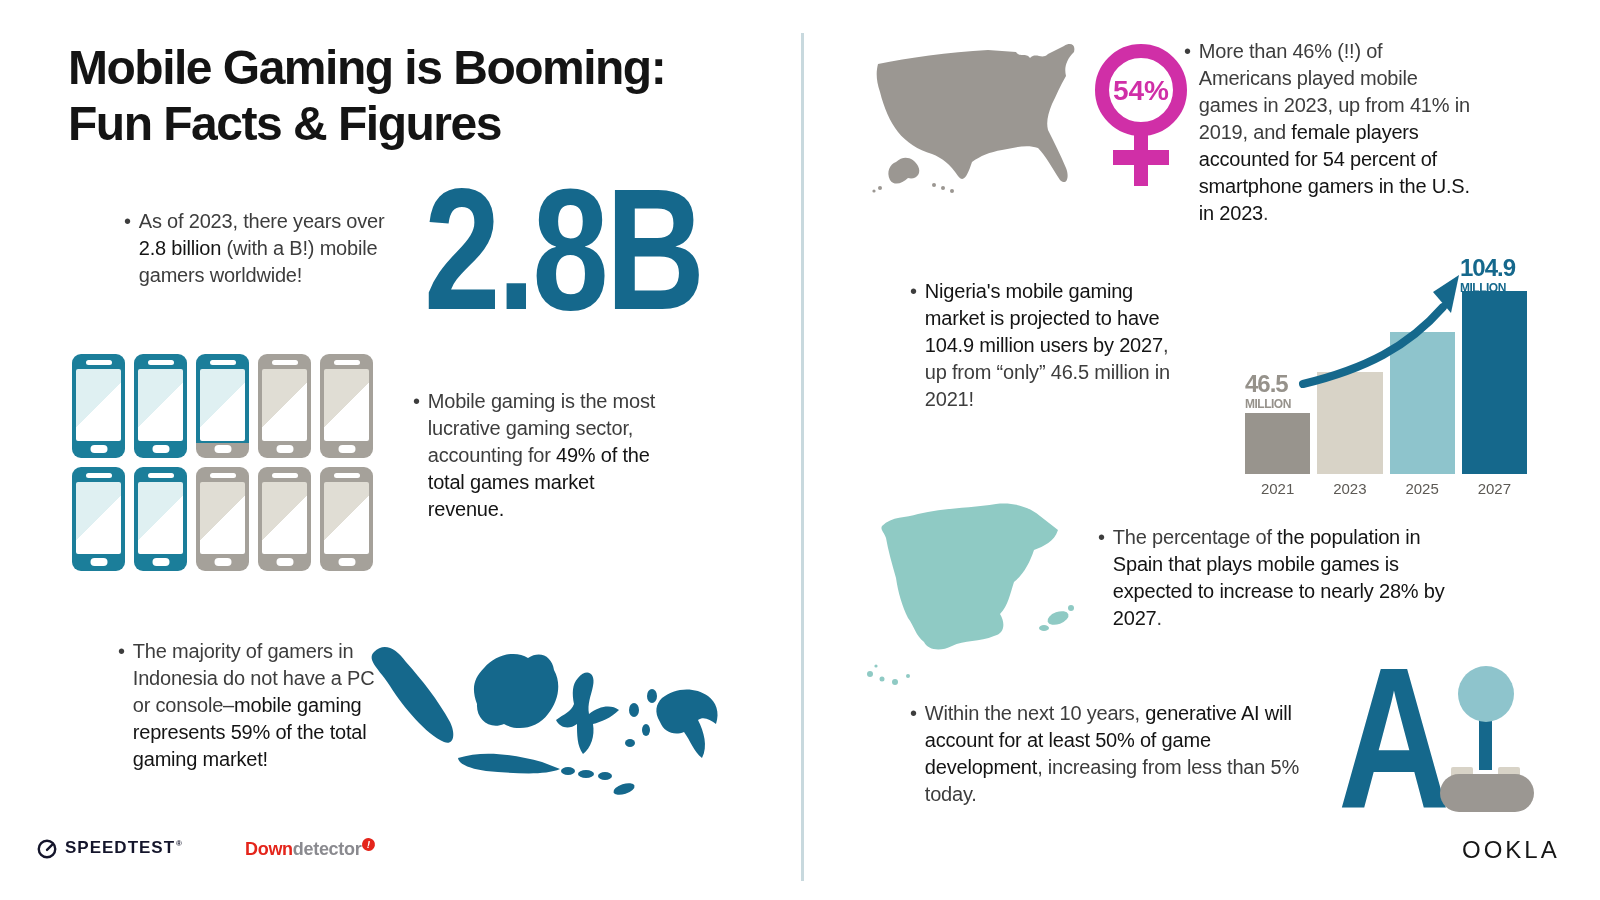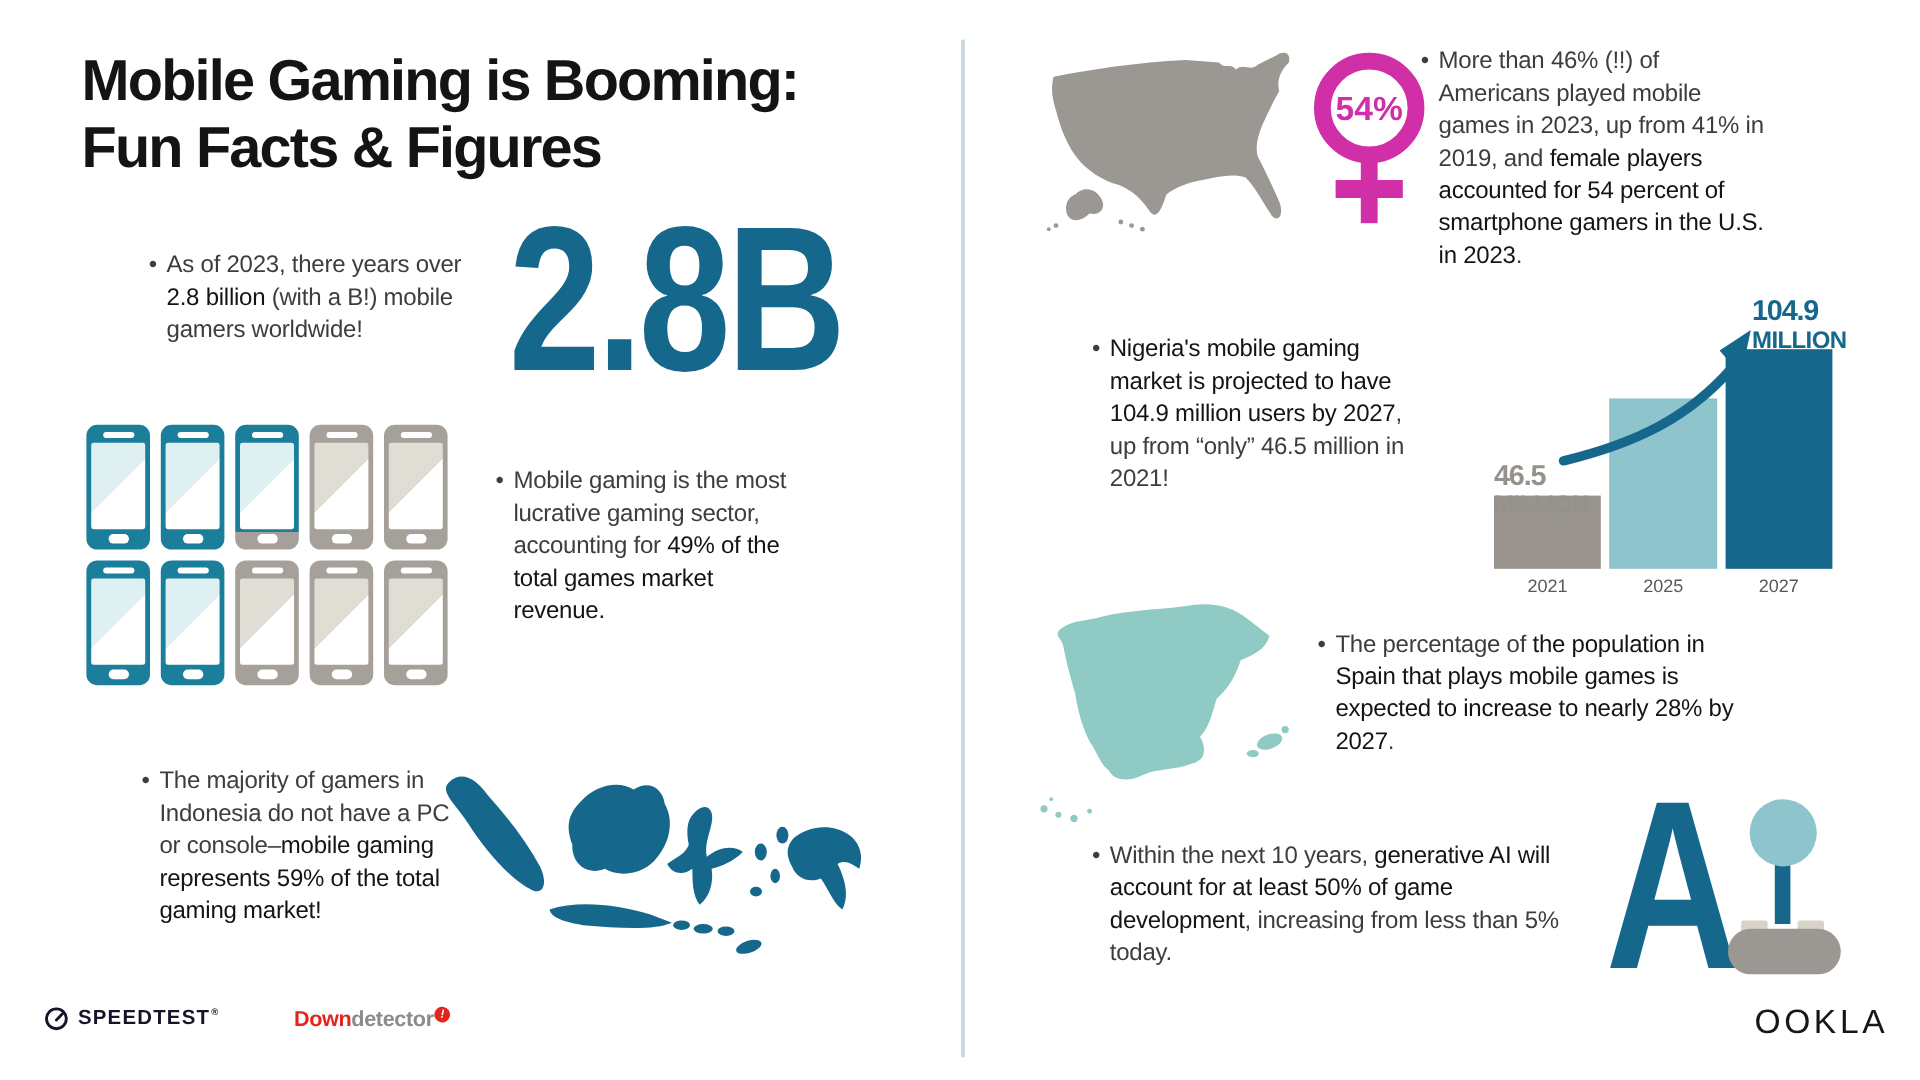--- a/index.html
+++ b/index.html
@@ -35,22 +35,22 @@
                width:17px;height:8px;border-radius:4px;background:#fff;}
 
   
   .bar-chart{left:1245px;top:245px;width:282px;height:255px;}
   .bars{position:absolute;inset:0;display:flex;align-items:flex-end;gap:7px;}
   .bar-col{flex:1;display:flex;flex-direction:column;justify-content:flex-end;height:100%;}
   .bar{width:100%;}
   .bar-year{height:20px;text-align:center;font-size:15px;color:#5c5954;padding-top:6px;}
   .chart-label{position:absolute;line-height:1;white-space:nowrap;font-weight:700;}
   .chart-label .val{font-size:24px;letter-spacing:-1px;}
-  .chart-label .unit{font-size:20px;margin-top:2px;letter-spacing:-0.5px;}
-  .chart-label.low{left:0;bottom:69px;color:var(--label-gray);}
+  .chart-label .unit{font-size:12px;margin-top:2px;letter-spacing:-0.5px;}
+  .chart-label.low{left:0;bottom:90px;color:var(--label-gray);}
   .chart-label.high{left:215px;bottom:206px;color:var(--teal);}
   .arrow-svg{position:absolute;inset:0;overflow:visible;}
 
   
   .fill-teal{fill:var(--teal);}  .fill-gray{fill:var(--gray);}
   .fill-pink{fill:var(--pink);}
   .fill-teal-light{fill:var(--teal-light);} .fill-beige{fill:var(--beige);}
   .stroke-pink{stroke:var(--pink);fill:#fff;}
 
   
@@ -59,21 +59,21 @@
   
   .footer-left{left:36px;top:838px;display:flex;align-items:center;gap:26px;}
   .speedtest{display:flex;gap:7px;font-weight:700;font-size:17px;
              letter-spacing:1px;color:var(--footer-navy);}
   .speedtest sup{font-size:8px;margin-left:1px;}
   .downdetector{font-weight:700;font-size:18px;position:relative;letter-spacing:-0.3px;}
   .dd-red{color:var(--red);margin-left:36px;} .dd-gray{color:#8a8a8f;}
   .dd-badge{display:inline-block;width:13px;height:13px;border-radius:50%;background:var(--red);
             color:#fff;font-size:10px;line-height:13px;text-align:center;font-weight:700;
             vertical-align:super;margin-left:1px;transform:rotate(12deg);}
-  .ookla{left:1462px;top:836px;font-size:28px;letter-spacing:3px;color:#161616;font-weight:500;}
+  .ookla{left:1462px;top:836px;font-size:24px;letter-spacing:3px;color:#161616;font-weight:500;}
 </style>
 </head>
 <body>
 
 <div class="canvas">
 
   <div class="abs divider"></div>
 
   <div class="abs title">
     <div>Mobile Gaming is Booming:</div>
@@ -210,20 +210,24 @@
     <div><b>Nigeria's mobile gaming market is projected to have 104.9 million users by 2027</b><span>, up from “only” 46.5 million in 2021!</span></div>
   </div>
 
   <div class="abs bar-chart">
     <div class="bars">
         <div class="bar-col">
           <div class="bar" title="2021: 46.5 million users" style="height: 61px; background: rgb(152, 148, 141);"></div>
           <div class="bar-year">2021</div>
         </div>
         <div class="bar-col">
+          <div class="bar" title="2023: 66 million users" style="height: 102px; background: rgb(216, 211, 199);"></div>
+          <div class="bar-year">2023</div>
+        </div>
+        <div class="bar-col">
           <div class="bar" title="2025: 85 million users" style="height: 142px; background: rgb(142, 196, 204);"></div>
           <div class="bar-year">2025</div>
         </div>
         <div class="bar-col">
           <div class="bar" title="2027: 104.9 million users" style="height: 183px; background: rgb(21, 104, 140);"></div>
           <div class="bar-year">2027</div>
         </div>
       </div>
     <div class="chart-label low">
       <div class="val">46.5</div>

